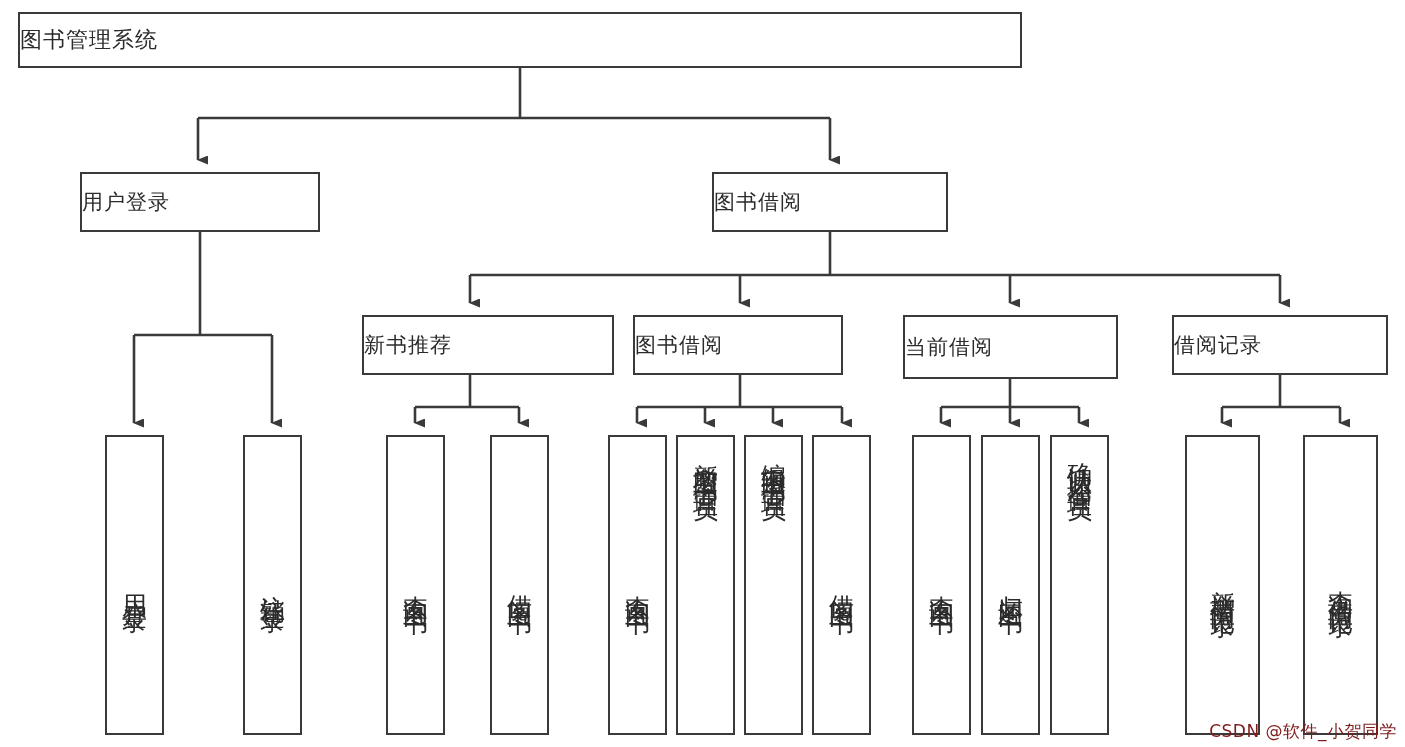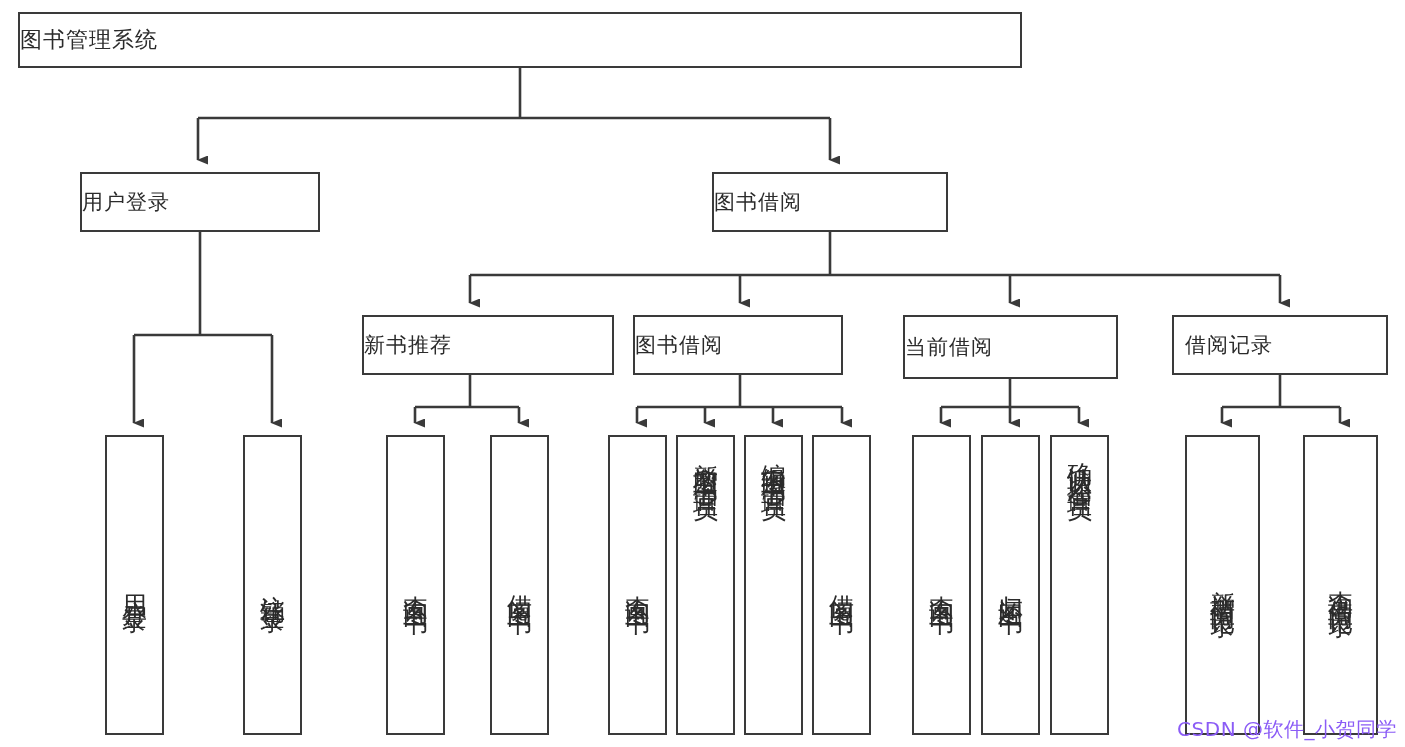--- a/index.html
+++ b/index.html
@@ -38,22 +38,22 @@
     text-orientation:upright;
     font-size:25px;
     letter-spacing:5px;
     line-height:1;
   }
   .node.vert.mid{align-items:center;padding-top:0;}
 
   #watermark{
     position:absolute;
     right:8px;bottom:4px;
-    font-size:20px;
-    color:#8b5cf6;
+    font-size:17px;
+    color:#7f1d1d;
     letter-spacing:0.5px;
     white-space:nowrap;
     pointer-events:none;
   }
 </style>
 </head>
 <body>
 
 <div id="stage">
 
@@ -120,21 +120,21 @@
 
   <div class="node horiz" style="left:362px;top:315px;width:252px;height:60px;">
     <span class="lbl">新书推荐</span>
   </div>
   <div class="node horiz" style="left:633px;top:315px;width:210px;height:60px;">
     <span class="lbl">图书借阅</span>
   </div>
   <div class="node horiz" style="left:903px;top:315px;width:215px;height:64px;">
     <span class="lbl">当前借阅</span>
   </div>
-  <div class="node horiz" style="left:1172px;top:315px;width:216px;height:60px;padding-left:11px;">
+  <div class="node horiz" style="left:1172px;top:315px;width:216px;height:60px;">
     <span class="lbl">借阅记录</span>
   </div>
 
   <div class="node vert mid" style="left:105px;top:435px;width:59px;height:300px;">
     <span class="lbl">用户登录</span>
   </div>
   <div class="node vert mid" style="left:243px;top:435px;width:59px;height:300px;">
     <span class="lbl">注销登录</span>
   </div>
 

